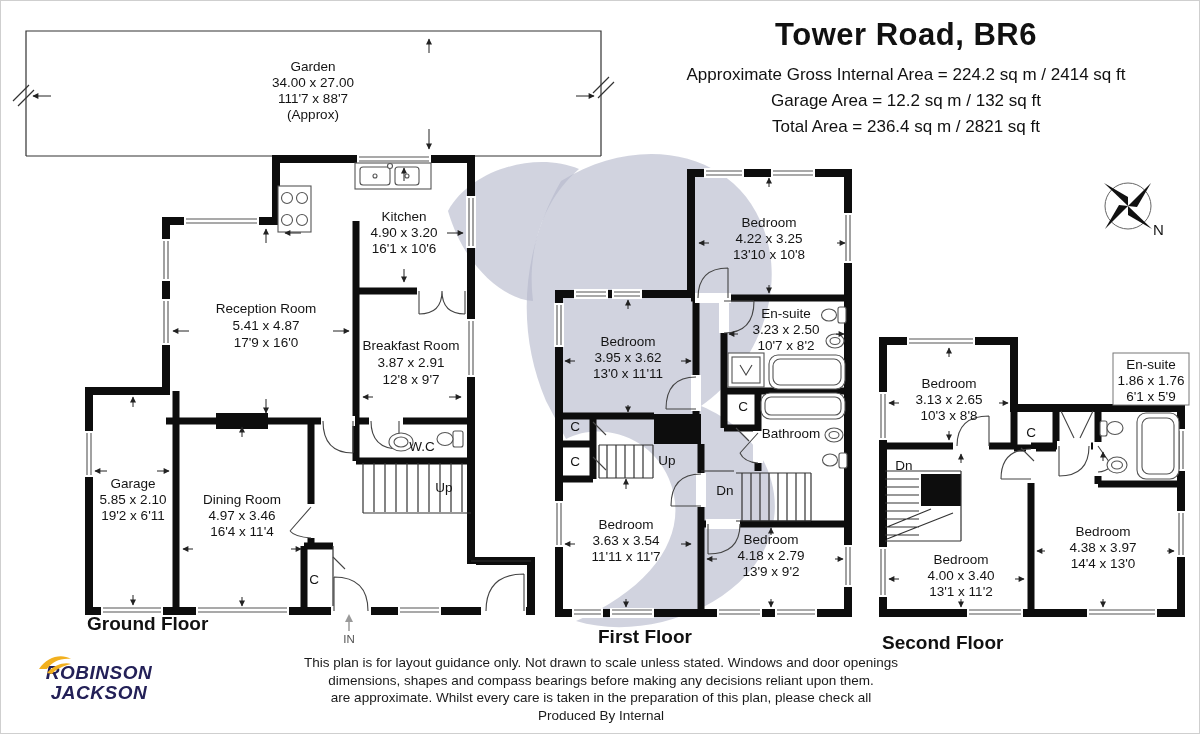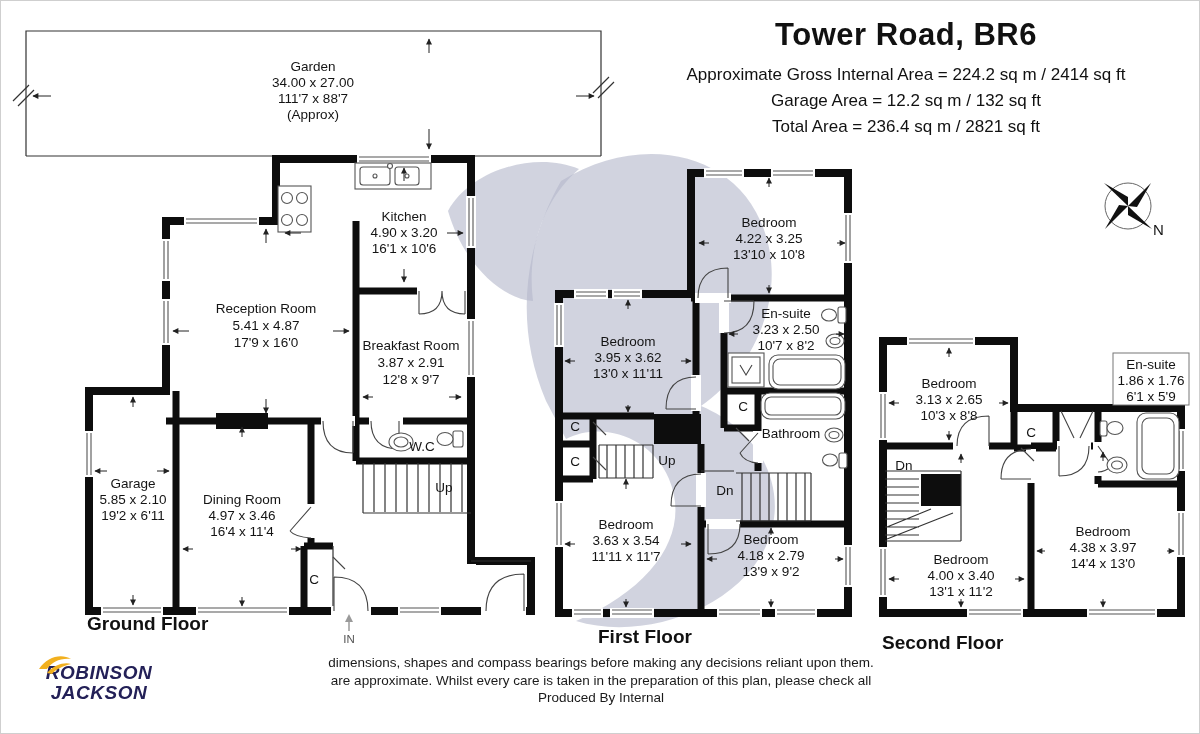--- a/index.html
+++ b/index.html
@@ -415,20 +415,21 @@
   <div class="area area-first">Approximate Gross Internal Area = 224.2 sq m / 2414 sq ft</div>
   <div class="area">Garage Area = 12.2 sq m / 132 sq ft</div>
   <div class="area">Total Area = 236.4 sq m / 2821 sq ft</div>
 </div>
 
 <div class="flabel fl-ground">Ground Floor</div>
 <div class="flabel fl-first">First Floor</div>
 <div class="flabel fl-second">Second Floor</div>
 
 <div class="disc">
+  <div>This plan is for layout guidance only. Not drawn to scale unless stated. Windows and door openings</div>
   <div>dimensions, shapes and compass bearings before making any decisions reliant upon them.</div>
   <div>are approximate. Whilst every care is taken in the preparation of this plan, please check all</div>
   <div>Produced By Internal</div>
 </div>
 
 <div class="logo">
   <svg class="bird" width="36" height="20" viewBox="0 0 36 20">
     <path d="M2,14 C10,2 24,-2 34,4 C23,3 15,7 10,14 Z" fill="#f2b01e"></path>
     <path d="M10,18 C18,9 28,7 34,9 C26,11 19,14 15,19 Z" fill="#f2b01e"></path>
   </svg>

